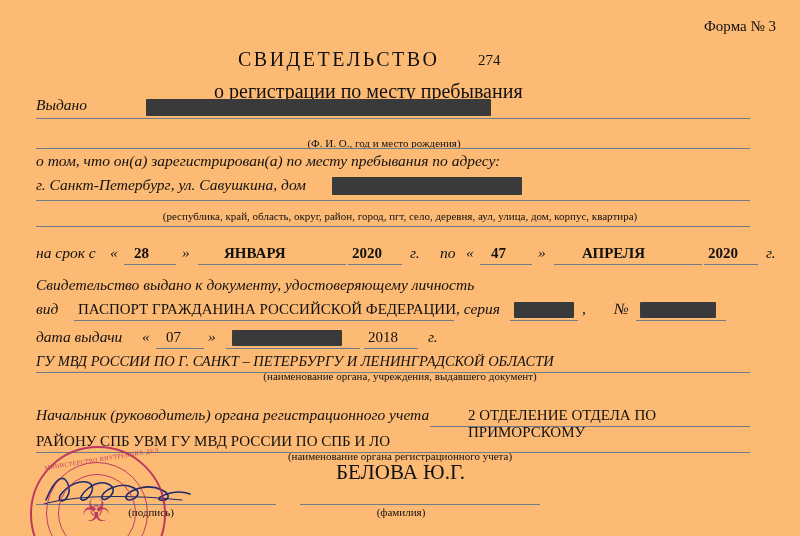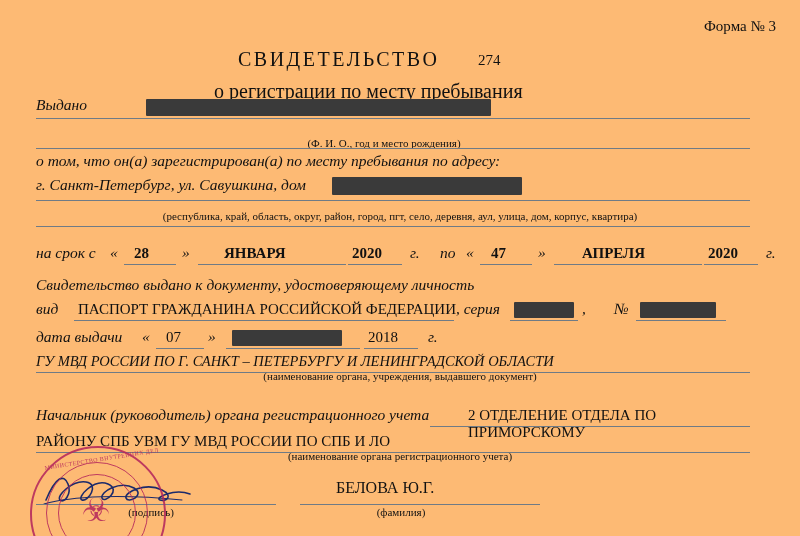--- a/index.html
+++ b/index.html
@@ -69,21 +69,21 @@
   .term-row .lbl, .term-row .val { display: inline-block; vertical-align: baseline; }
   .val { font-size: 15px; }
   .doc-line1 { top: 276px; left: 36px; }
   .doc-line2 { top: 300px; left: 36px; }
   .doc-line3 { top: 328px; left: 36px; }
   .doc-line4 { top: 352px; left: 36px; }
   .caption3 { top: 370px; left: 0; width: 800px; font-family: Liberation Serif, serif; }
   .chief-line1 { top: 406px; left: 36px; }
   .chief-line2 { top: 432px; left: 36px; }
   .caption4 { top: 450px; left: 0; width: 800px; }
-  .sign-name { top: 479px; left: 336px; font-size: 16px; }
+  .sign-name { top: 460px; left: 336px; font-size: 21px; }
   .caption5 { top: 506px; left: 336px; width: 130px; }
   .caption-podpis { top: 506px; left: 96px; width: 110px; }
 
   
   .stamp {
     left: 30px;
     top: 446px;
     width: 132px;
     height: 132px;
     border-radius: 50%;

